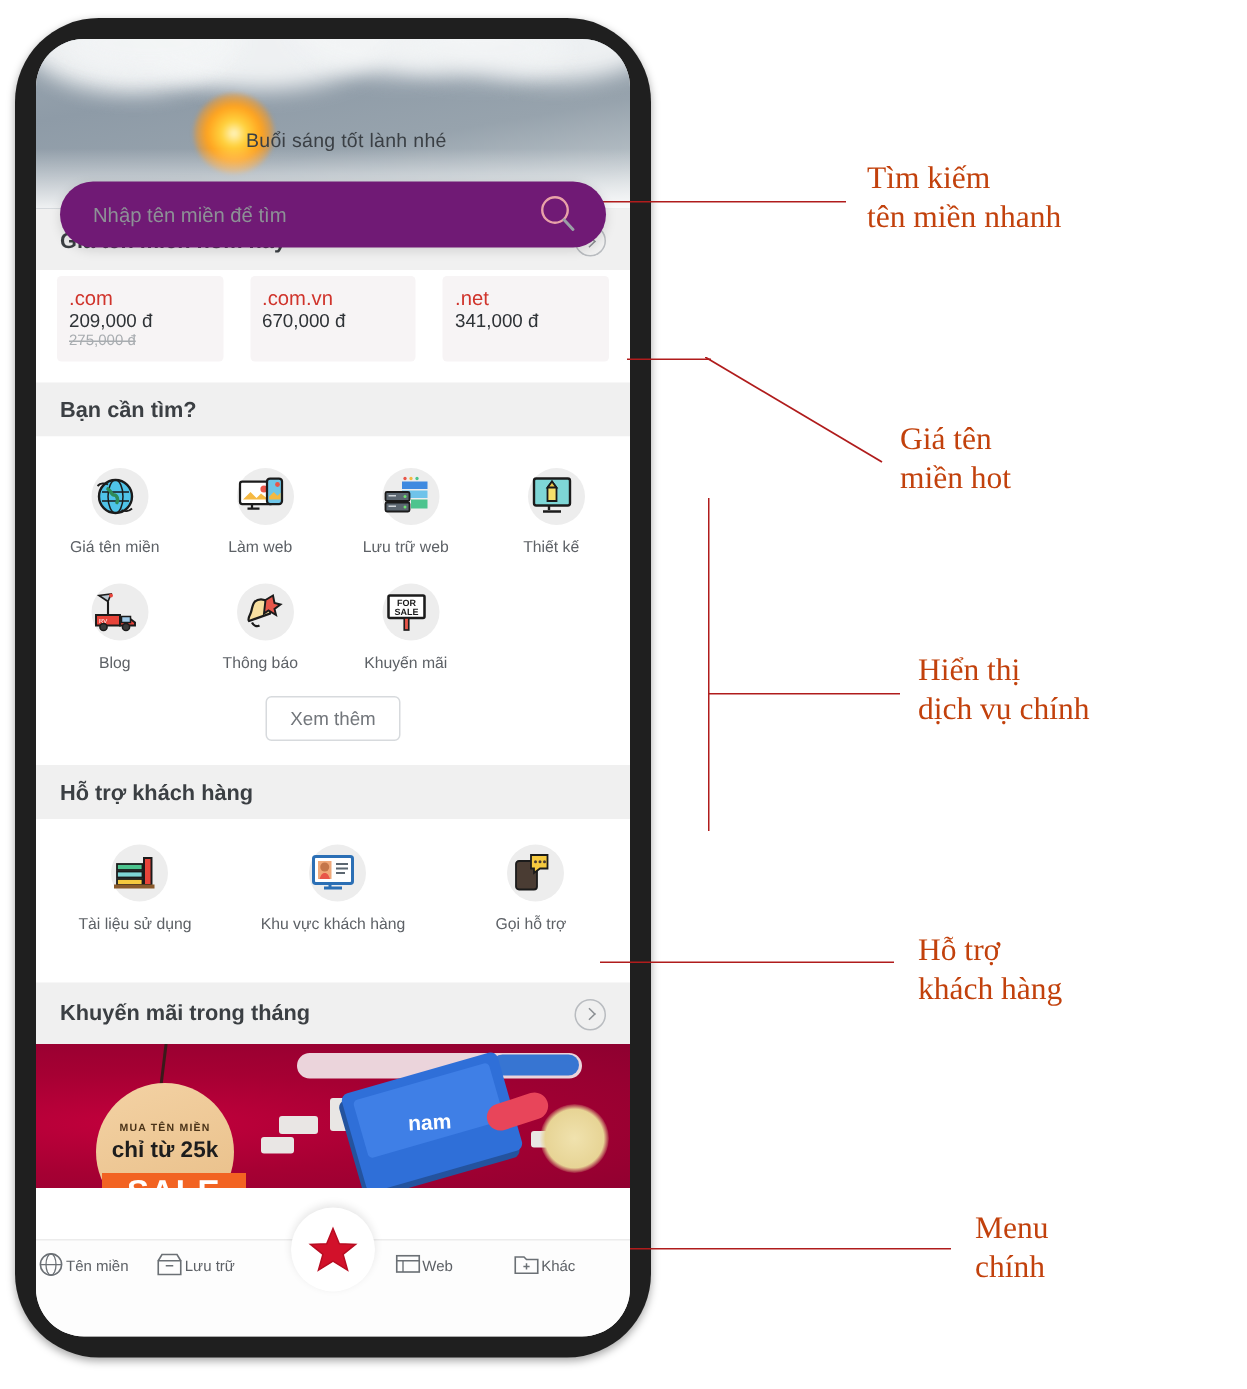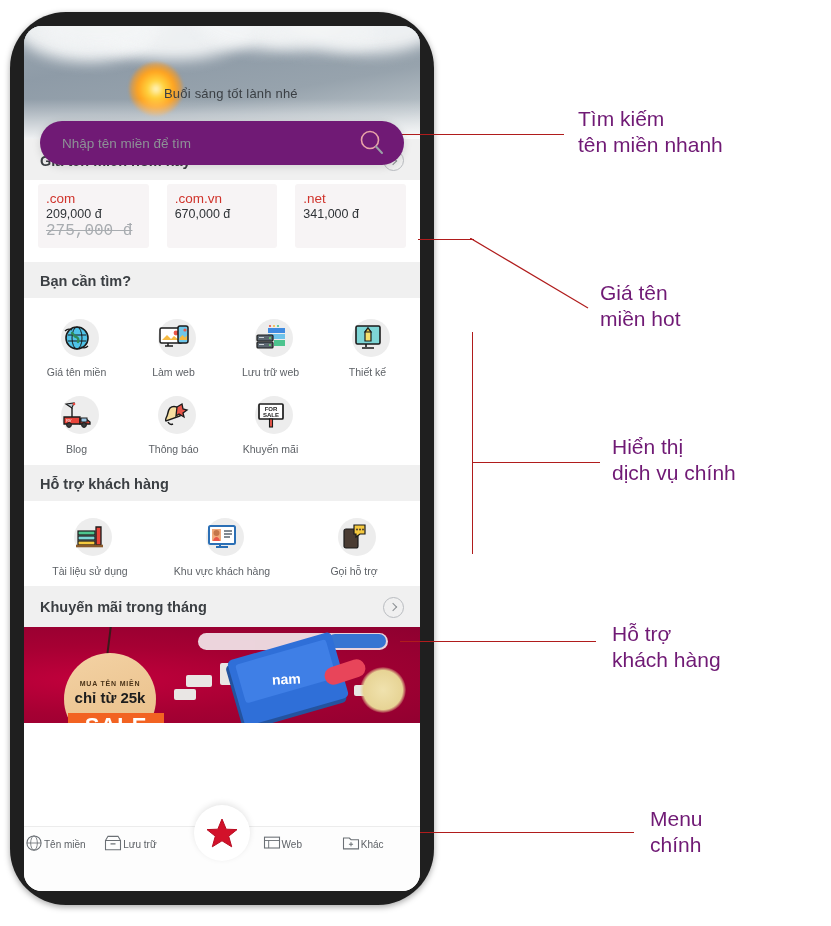--- a/index.html
+++ b/index.html
@@ -11,21 +11,21 @@
     position:relative;
   }
   
   #phone-frame{
     position:absolute;left:10px;top:12px;width:424px;height:893px;
     background:#1f1f1f;border-radius:56px;
     box-shadow:0 2px 6px rgba(0,0,0,.35);
   }
   #phone-screen{
     position:absolute;left:14px;top:14px;width:396px;height:865px;
-    background:#ffffff;border-radius:18px;overflow:hidden;
+    background:#ffffff;border-radius:32px;overflow:hidden;
   }
   
   .sky{position:relative;height:113px;width:100%;
     background:linear-gradient(170deg,#9aa6b0 0%,#8e9ba7 30%,#97a3ad 60%,#b9c2c8 85%,#d8dde0 100%);
     overflow:hidden;}
   .cloud{position:absolute;background:#f3f5f6;border-radius:50%;filter:blur(7px);opacity:.95;}
   .c1{left:-10px;top:-42px;width:150px;height:78px;}
   .c2{left:60px;top:-52px;width:180px;height:86px;}
   .c3{left:170px;top:-46px;width:150px;height:70px;}
   .c4{left:265px;top:-50px;width:160px;height:78px;}
@@ -50,34 +50,34 @@
   .sec-title{font-size:14.5px;font-weight:bold;color:#3b3f43;}
   .chev{width:19px;height:19px;border:1px solid #b9bcc0;border-radius:50%;
     display:flex;align-items:center;justify-content:center;}
   .chev:after{content:"";width:5px;height:5px;border-top:1.3px solid #8b8f93;
     border-right:1.3px solid #8b8f93;transform:rotate(45deg);margin-left:-1px;}
   
   .prices{display:flex;gap:18px;padding:4px 14px 14px 14px;background:#fff;}
   .price{flex:1;background:#f7f4f5;border-radius:3px;padding:7px 8px 8px 8px;min-width:0;}
   .tld{color:#d0342c;font-size:13.5px;margin-bottom:1px;}
   .amt{color:#2f3337;font-size:12.5px;white-space:nowrap;}
-  .old{color:#a8acb0;font-size:16px;text-decoration:line-through;margin-top:1px;font-family:Liberation Mono, monospace;}
+  .old{color:#a8acb0;font-size:10px;text-decoration:line-through;margin-top:1px;}
   
   .grid{display:flex;flex-wrap:wrap;background:#fff;padding:10px 4px 4px 4px;}
   .cell{width:25%;display:flex;flex-direction:column;align-items:center;padding:8px 0 6px 0;}
   .ic{width:44px;height:44px;display:flex;align-items:center;justify-content:center;position:relative;}
   .ic .halo{position:absolute;width:38px;height:38px;border-radius:50%;background:#ededed;
     right:0;top:3px;z-index:0;}
   .ic svg{position:relative;z-index:1;}
   .cap{margin-top:7px;font-size:10.5px;color:#5d6166;text-align:left;line-height:1.1;}
   .more-wrap{display:flex;justify-content:center;padding:6px 0 16px 0;background:#fff;}
   #more-btn{border:1px solid #d7dadd;border-radius:4px;background:#fff;
     padding:7px 16px;font-size:12.5px;color:#72767b;font-family:inherit;cursor:pointer;}
   
-  .support{display:flex;background:#fff;padding:14px 0 8px 0;}
+  .support{display:flex;background:#fff;padding:14px 0 32px 0;}
   .scell{width:33.33%;display:flex;flex-direction:column;align-items:center;}
   
   .banner{position:relative;height:96px;overflow:hidden;
     background:radial-gradient(ellipse at 18% 55%,#c2003c 0%,#a60033 45%,#8e0030 100%);}
   .tag{position:absolute;left:40px;top:26px;width:92px;height:92px;border-radius:50%;
     background:linear-gradient(160deg,#f3d2a4,#e8bd86);text-align:center;}
   .tag .l1{font-size:7px;letter-spacing:.8px;color:#4a3318;margin-top:27px;font-weight:bold;}
   .tag .l2{font-size:15px;font-weight:bold;color:#1d1d1d;margin-top:2px;}
   .string{position:absolute;left:84px;top:-4px;width:1.6px;height:36px;background:#3a1a1a;
     transform:rotate(7deg);}
@@ -98,21 +98,21 @@
     background:radial-gradient(circle,#f0e2ae 0%,#e7d495 60%,rgba(231,212,149,0) 72%);border-radius:50%;}
   
   #bottom-nav{position:absolute;left:0;bottom:0;width:100%;height:58px;background:#fdfdfd;
     border-top:1px solid #ececec;display:flex;align-items:flex-start;padding-top:6px;}
   .nav{width:20%;display:flex;flex-direction:row;align-items:center;}
   .nav .nl{font-size:10px;color:#5d6166;margin-top:3px;}
   #fab{position:absolute;left:50%;margin-left:-28px;top:-22px;width:56px;height:56px;
     border-radius:50%;background:#fff;box-shadow:0 -2px 6px rgba(0,0,0,.10);
     display:flex;align-items:center;justify-content:center;}
   
-  .note{position:absolute;font-size:21px;color:#701a75;line-height:1.22;white-space:pre-line;}
+  .note{position:absolute;font-size:21px;color:#c2410c;line-height:1.22;white-space:pre-line;font-family:Liberation Serif, serif;}
   .ln{position:absolute;background:#b01c1c;}
   .lnh{height:1.2px;}
   .lnv{width:1.2px;}
   #diag-line{position:absolute;left:470px;top:238px;width:120px;height:72px;}
 </style>
 </head>
 <body>
 
 <div id="phone-frame">
   <div id="phone-screen">
@@ -265,20 +265,23 @@
           <svg width="32" height="32" viewBox="0 0 32 32">
             <rect x="4" y="5" width="24" height="15" rx="1" fill="#fff" stroke="#1b1b1b" stroke-width="1.7"></rect>
             <text x="16" y="12" font-size="6" font-weight="bold" text-anchor="middle" fill="#1b1b1b" font-family="sans-serif">FOR</text>
             <text x="16" y="18" font-size="6" font-weight="bold" text-anchor="middle" fill="#1b1b1b" font-family="sans-serif">SALE</text>
             <rect x="14.5" y="20" width="3" height="8" fill="#e8564a" stroke="#1b1b1b" stroke-width="1.1"></rect>
           </svg>
         </span>
         <span class="cap">Khuyến mãi</span>
       </div>
     </div>
+    <div class="more-wrap">
+      <button id="more-btn">Xem thêm</button>
+    </div>
 
     <div class="sec-head">
       <span class="sec-title">Hỗ trợ khách hàng</span>
     </div>
     <div class="support">
       <div class="scell">
         <span class="ic">
           <span class="halo"></span>
           <svg width="34" height="32" viewBox="0 0 34 32">
             <rect x="5" y="10" width="17" height="4" fill="#4cc48e" stroke="#1b1b1b" stroke-width="1.2"></rect>

